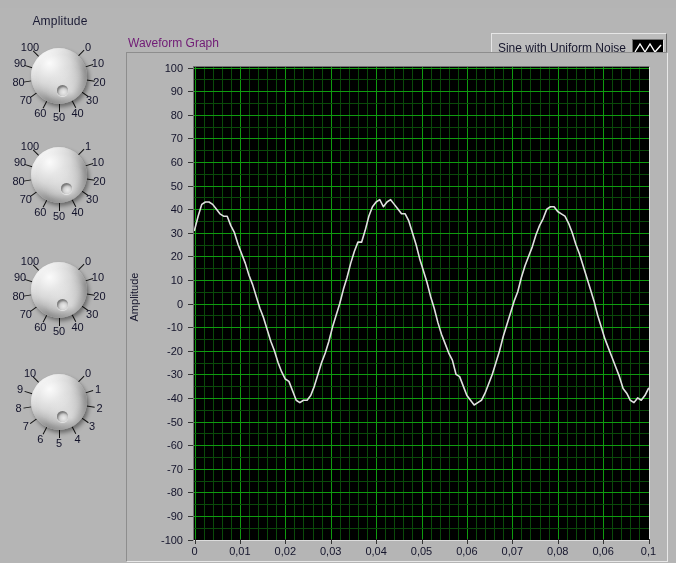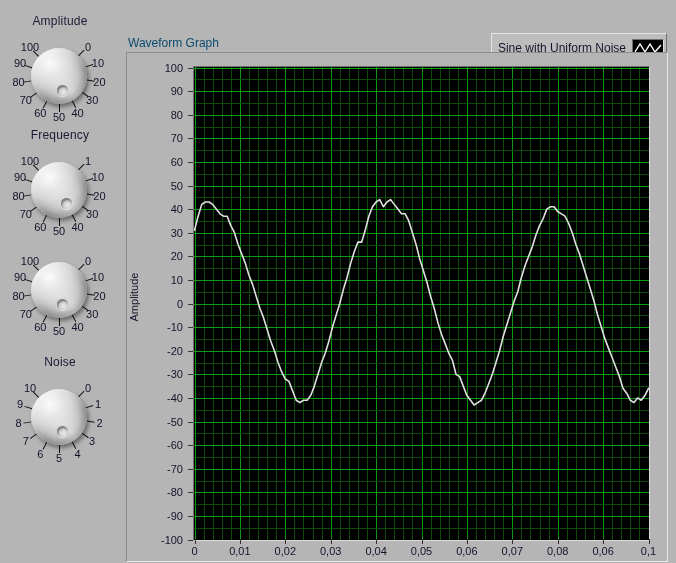--- a/index.html
+++ b/index.html
@@ -119,21 +119,21 @@
     left: 121px;
     top: 10px;
     width: 549px;
     height: 545px;
   }
   .graph-title {
     position: absolute;
     left: 7px;
     top: 18px;
     font-size: 12px;
-    color: #0c4a6e;
+    color: #701a75;
   }
   .legend {
     position: absolute;
     right: 3px;
     top: 15px;
     height: 20px;
     display: flex;
     align-items: center;
     background: #bdbdbd;
     border-top: 1px solid #e6e6e6;
@@ -317,21 +317,20 @@
           <div class="tick major" style="transform: rotate(135deg);">
             <i></i>
           </div>
           <div class="tick-label" style="left: 30.0086px; top: 18.0086px;">100</div>
           <div class="dial"></div>
           <div class="dial-glow"></div>
           <div class="dial-dimple" style="left: 57.0017px; top: 56.0855px;"></div>
         </div>
       </div>
       <div class="knob-widget" style="top: 120px;">
-        <div class="knob-title">Frequency</div>
         <div class="knob-area">
           <div class="tick major" style="transform: rotate(-135deg);">
             <i></i>
           </div>
           <div class="tick-label" style="left: 87.9914px; top: 18.0086px;">1</div>
           <div class="tick major" style="transform: rotate(-108deg);">
             <i></i>
           </div>
           <div class="tick-label" style="left: 97.9933px; top: 34.3303px;">10</div>
           <div class="tick major" style="transform: rotate(-81deg);">
@@ -420,21 +419,20 @@
           <div class="tick major" style="transform: rotate(135deg);">
             <i></i>
           </div>
           <div class="tick-label" style="left: 30.0086px; top: 18.0086px;">100</div>
           <div class="dial"></div>
           <div class="dial-glow"></div>
           <div class="dial-dimple" style="left: 57.0017px; top: 56.0855px;"></div>
         </div>
       </div>
       <div class="knob-widget" style="top: 347px;">
-        <div class="knob-title">Noise</div>
         <div class="knob-area">
           <div class="tick major" style="transform: rotate(-135deg);">
             <i></i>
           </div>
           <div class="tick-label" style="left: 87.9914px; top: 18.0086px;">0</div>
           <div class="tick major" style="transform: rotate(-108deg);">
             <i></i>
           </div>
           <div class="tick-label" style="left: 97.9933px; top: 34.3303px;">1</div>
           <div class="tick major" style="transform: rotate(-81deg);">

